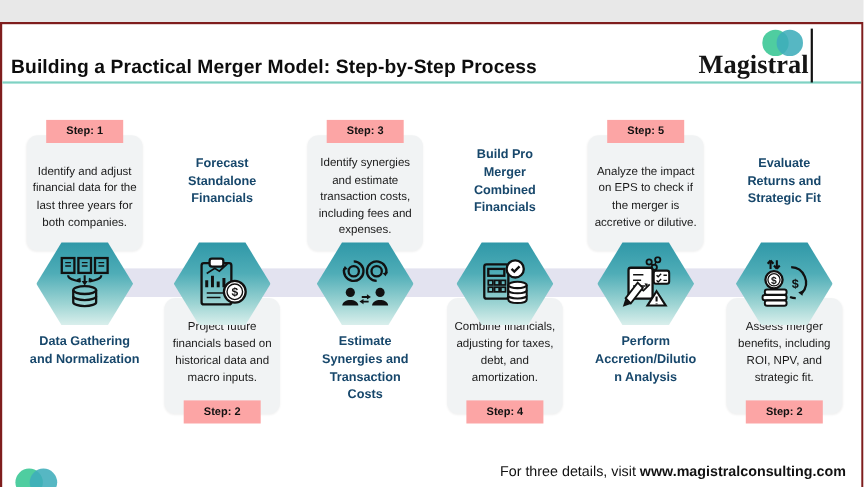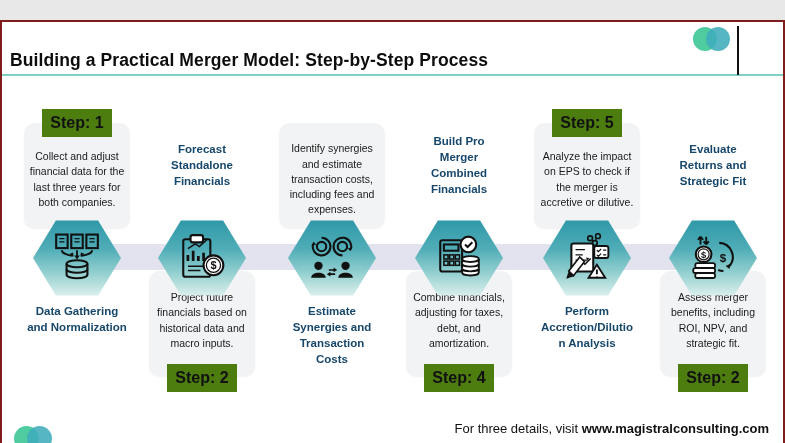--- a/index.html
+++ b/index.html
@@ -22,21 +22,21 @@
 
   
   .timeline-bar { position:absolute; left:75px; top:222px; width:636px; height:26px;
                   background:#e3e3f0; z-index:0; }
 
   
   .col { position:absolute; top:85px; width:130px; height:300px; z-index:1; }
   .c1{left:10px}.c2{left:135px}.c3{left:265px}.c4{left:392px}.c5{left:520px}.c6{left:646px}
 
   .badge { position:absolute; left:50%; transform:translateX(-50%); width:70px; padding:5px 2px;
-           background:#4d7c0f; text-align:center; font-size:16px; font-weight:bold; color:#111;
+           background:#fca5a5; text-align:center; font-size:10px; font-weight:bold; color:#111;
            z-index:5; }
   .badge.pos-top { top:2px; }
   .badge.pos-bottom { top:257px; }
 
   .card { position:absolute; left:50%; transform:translateX(-50%); width:105px; height:105px;
           background:#f1f3f4; border-radius:10px; box-shadow:0 1px 2px rgba(0,0,0,.06);
           display:flex; align-items:center; justify-content:center; padding:8px 5px;
           z-index:1; }
   .card.pos-top { top:16px; padding-top:16px; }
   .card.pos-bottom { top:164px; padding-bottom:14px; }
@@ -69,29 +69,30 @@
 
 <div class="canvas">
 
   <div class="page-title">Building a Practical Merger Model: Step-by-Step Process</div>
   <div class="header-rule"></div>
   <div class="brand">
     <div class="brand-circles">
       <div class="circle green" style="background:#4fcda0"></div>
       <div class="circle blue" style="background:#3fadbb"></div>
     </div>
+    <div class="brand-word">Magistral</div>
   </div>
   <div class="brand-bar"></div>
 
   <div class="timeline-bar"></div>
 
   <div class="col c1">
     <div class="badge pos-top">Step: 1</div>
     <div class="card pos-top">
-      <span>Collect and adjust financial data for the last three years for both companies.</span>
+      <span>Identify and adjust financial data for the last three years for both companies.</span>
     </div>
     <div class="hexagon">
       <svg viewBox="0 0 48 48" width="50" height="50">
         <g fill="none" stroke="#111" stroke-width="2">
           <rect x="4" y="1.5" width="11" height="13"></rect>
             <rect x="18.5" y="1.5" width="11" height="13"></rect>
             <rect x="33" y="1.5" width="11" height="13"></rect>
           <path d="M7 5.5h5M7 8.5h5M21.5 5.5h5M21.5 8.5h5M36 5.5h5M36 8.5h5" stroke-width="1.2"></path>
           <path d="M9.5 16.5c0 3.5 5.5 4.5 10.5 5.5M24 16.5v5.5M38.5 16.5c0 3.5-5.5 4.5-10.5 5.5" stroke-width="1.8"></path>
           <ellipse cx="24" cy="29.5" rx="10" ry="3.4"></ellipse>
@@ -122,20 +123,21 @@
         <text x="35" y="34.8" text-anchor="middle" font-size="10.5" font-weight="bold" fill="#111" font-family="Liberation Sans, sans-serif">$</text>
       </svg>
     </div>
     <div class="card pos-bottom">
       <span>Project future financials based on historical data and macro inputs.</span>
     </div>
     <div class="badge pos-bottom">Step: 2</div>
   </div>
 
   <div class="col c3">
+    <div class="badge pos-top">Step: 3</div>
     <div class="card pos-top">
       <span>Identify synergies and estimate transaction costs, including fees and expenses.</span>
     </div>
     <div class="hexagon">
       <svg viewBox="0 0 48 48" width="50" height="50">
         <g fill="none" stroke="#111" stroke-width="2">
           <circle cx="14" cy="13" r="4.5"></circle>
             <circle cx="34" cy="13" r="4.5"></circle>
           <path d="M14 4.5a8.5 8.5 0 1 1-8.2 6.2"></path>
           <path d="M34 21.5a8.5 8.5 0 1 1 8.2-6.2"></path>

